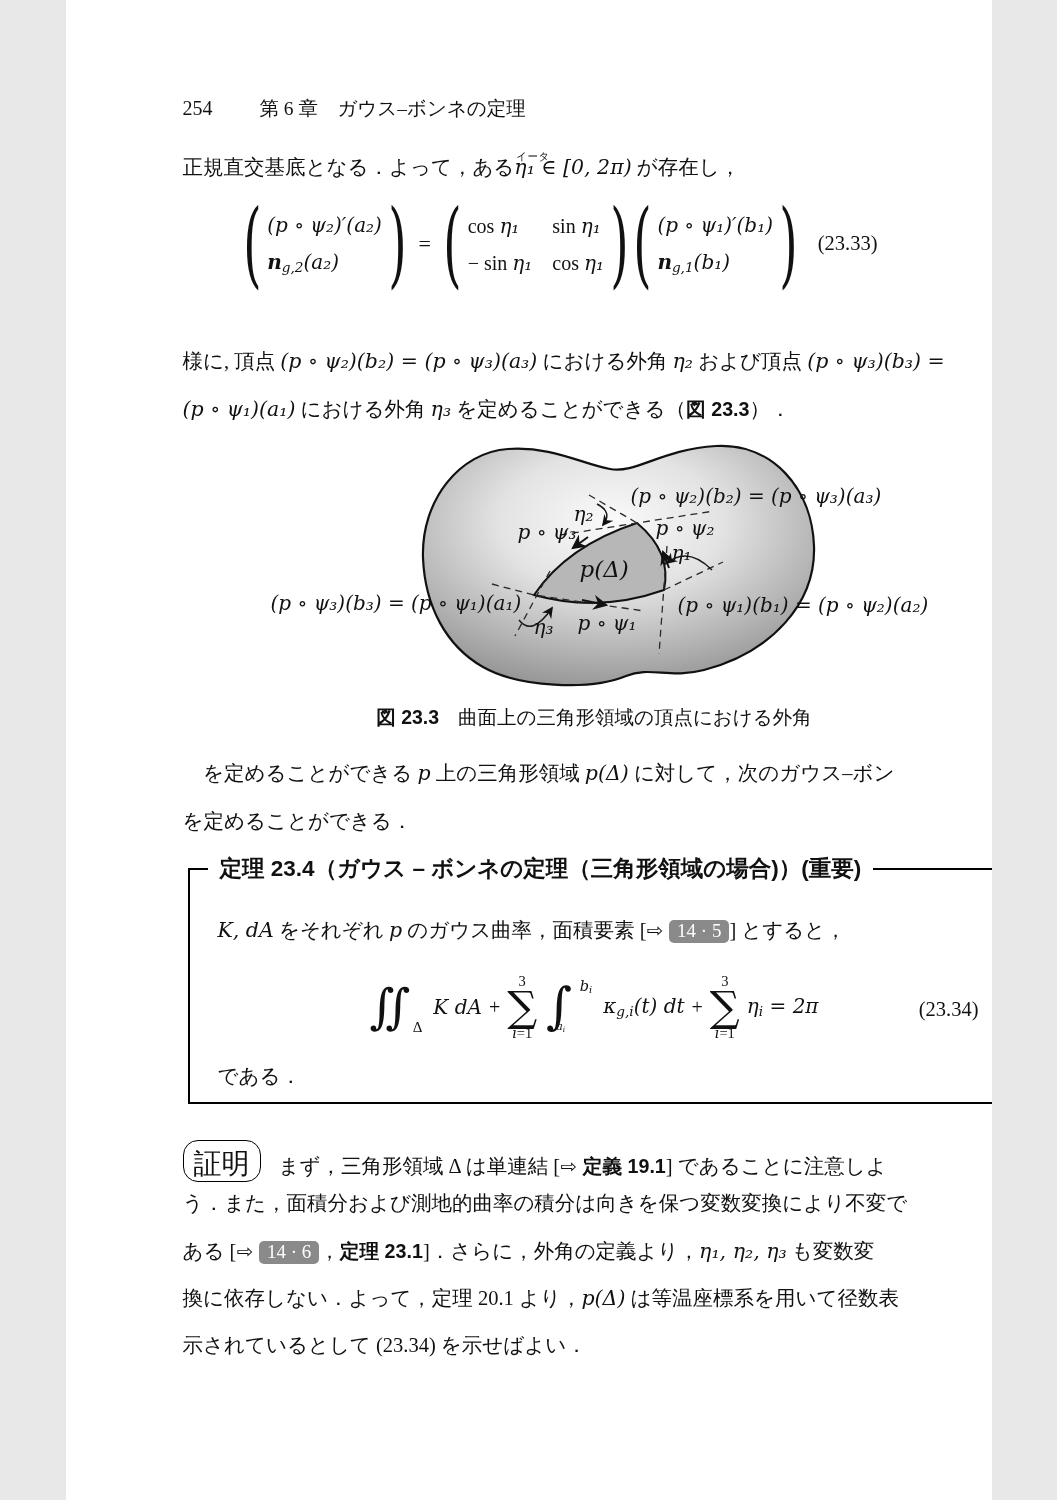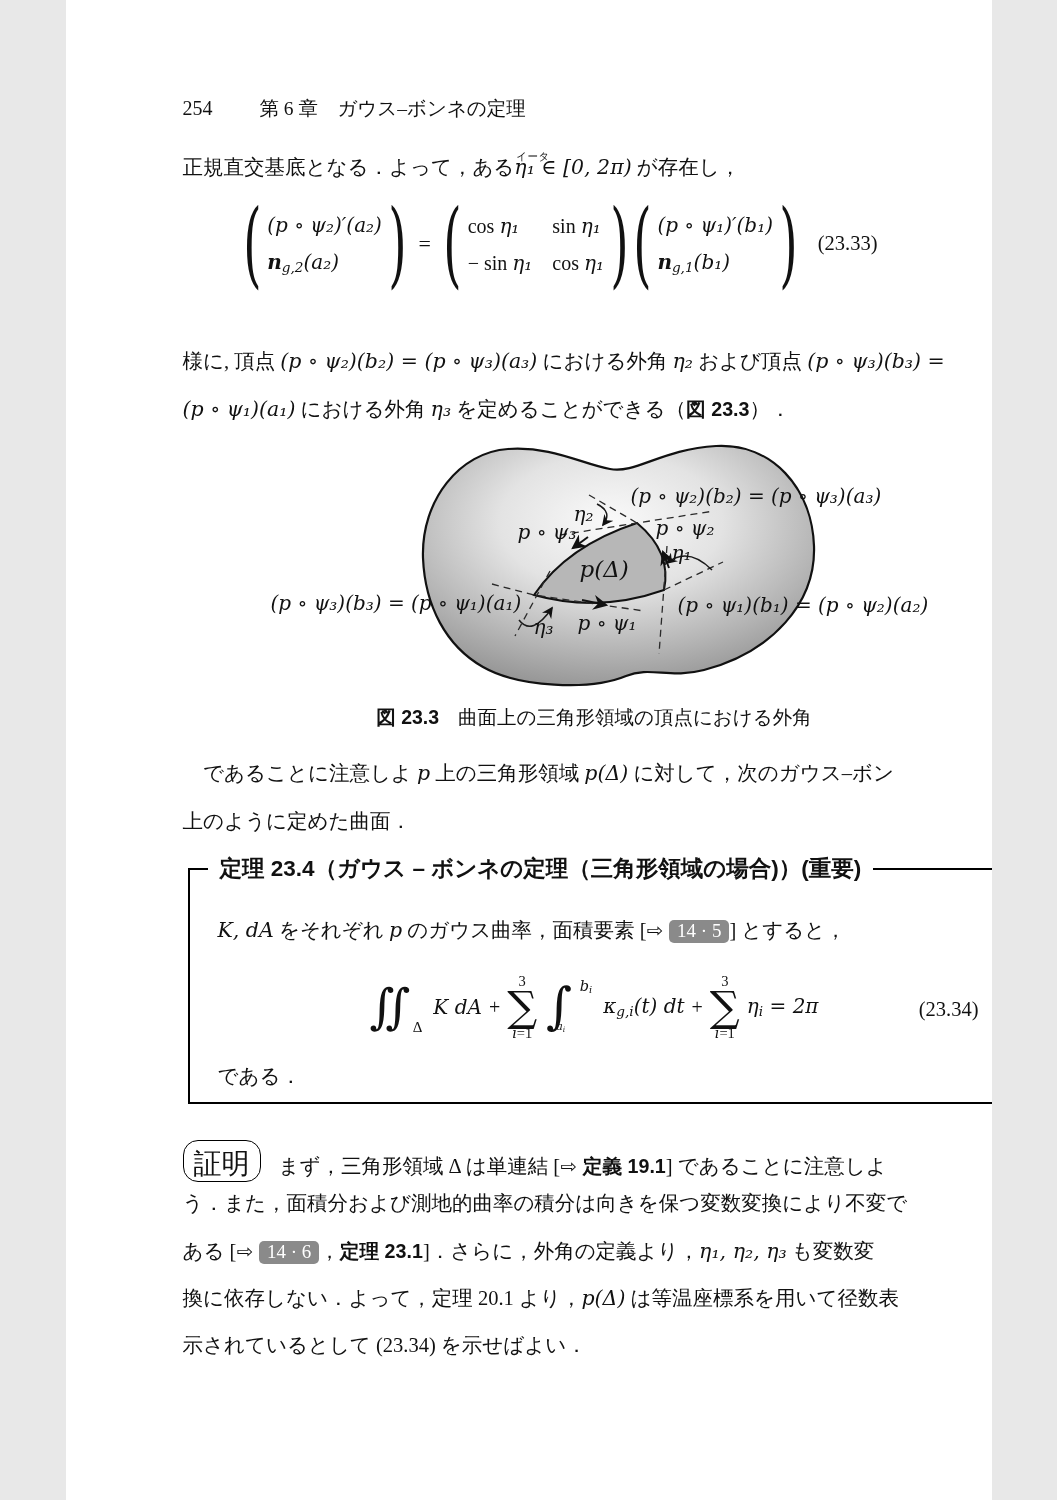--- a/index.html
+++ b/index.html
@@ -158,22 +158,22 @@
     <div class="flabel" style="left:612px;top:153px;"><span class="seg-m">(p ∘ ψ₁)(b₁) = (p ∘ ψ₂)(a₂)</span></div>
     <div class="flabel" style="left:468px;top:175px;"><span class="seg-m">η₃</span></div>
     <div class="flabel" style="left:512px;top:171px;"><span class="seg-m">p ∘ ψ₁</span></div>
   </div>
 
   <div class="caption">
     <span class="ctag">図 23.3</span>
     <span>曲面上の三角形領域の頂点における外角</span>
   </div>
 
-  <div class="tline" style="top:758px;left:117px;"><span class="seg-p">　であることに注意しよ </span><span class="seg-m">p</span><span class="seg-p"> 上の三角形領域 </span><span class="seg-m">p(Δ)</span><span class="seg-p"> に対して，次のガウス–ボン</span></div>
-  <div class="tline" style="top:806px;left:117px;"><span class="seg-p">上のように定めた曲面．</span></div>
+  <div class="tline" style="top:758px;left:117px;"><span class="seg-p">　を定めることができる </span><span class="seg-m">p</span><span class="seg-p"> 上の三角形領域 </span><span class="seg-m">p(Δ)</span><span class="seg-p"> に対して，次のガウス–ボン</span></div>
+  <div class="tline" style="top:806px;left:117px;"><span class="seg-p">を定めることができる．</span></div>
 
   <div class="thmbox">
     <div class="thmtitle">定理 23.4（ガウス – ボンネの定理（三角形領域の場合)）(重要)</div>
     <div class="thmline1"><span class="seg-m">K, dA</span><span class="seg-p"> をそれぞれ </span><span class="seg-m">p</span><span class="seg-p"> のガウス曲率，面積要素 [</span><span class="seg-sym">⇨ </span><span class="seg-badge">14 · 5</span><span class="seg-p">] とすると，</span></div>
     <div class="eq2">
       <span class="iintwrap">
         <span class="iint">∬</span>
         <span class="isub seg-p">Δ</span>
       </span>
       <span><span class="seg-m">K dA</span></span>

